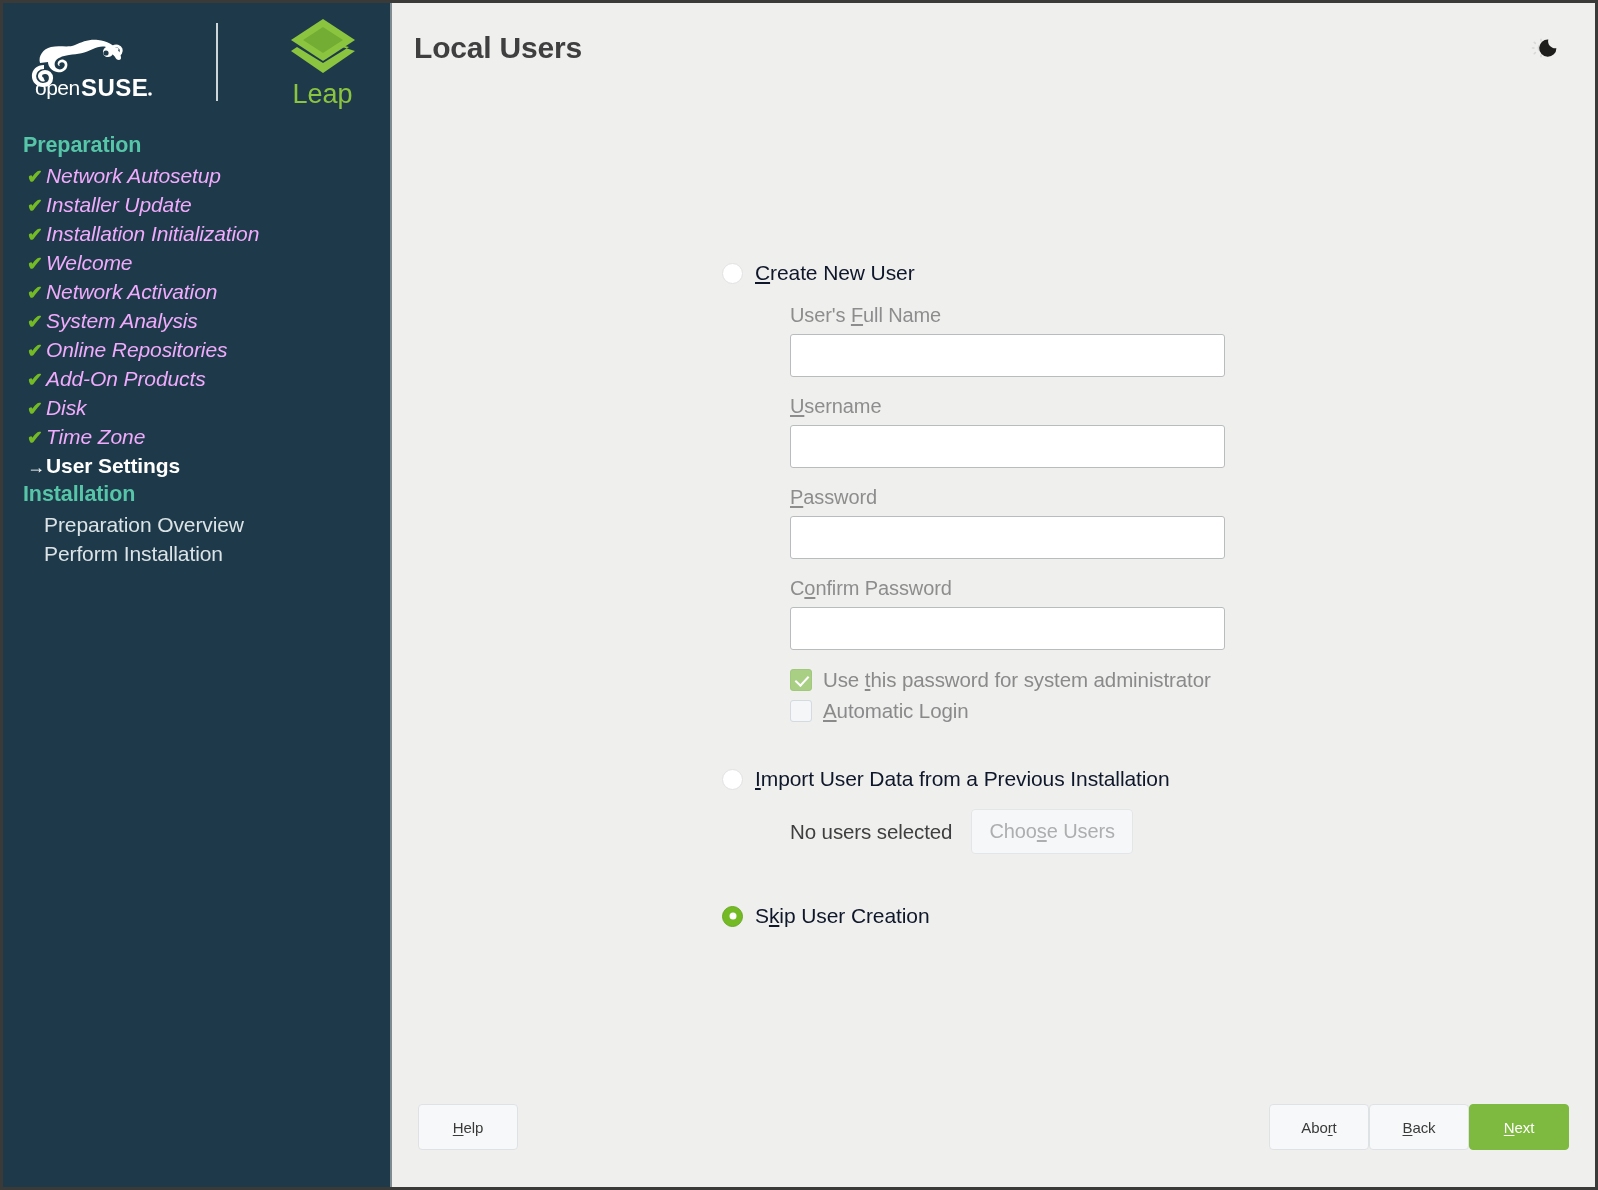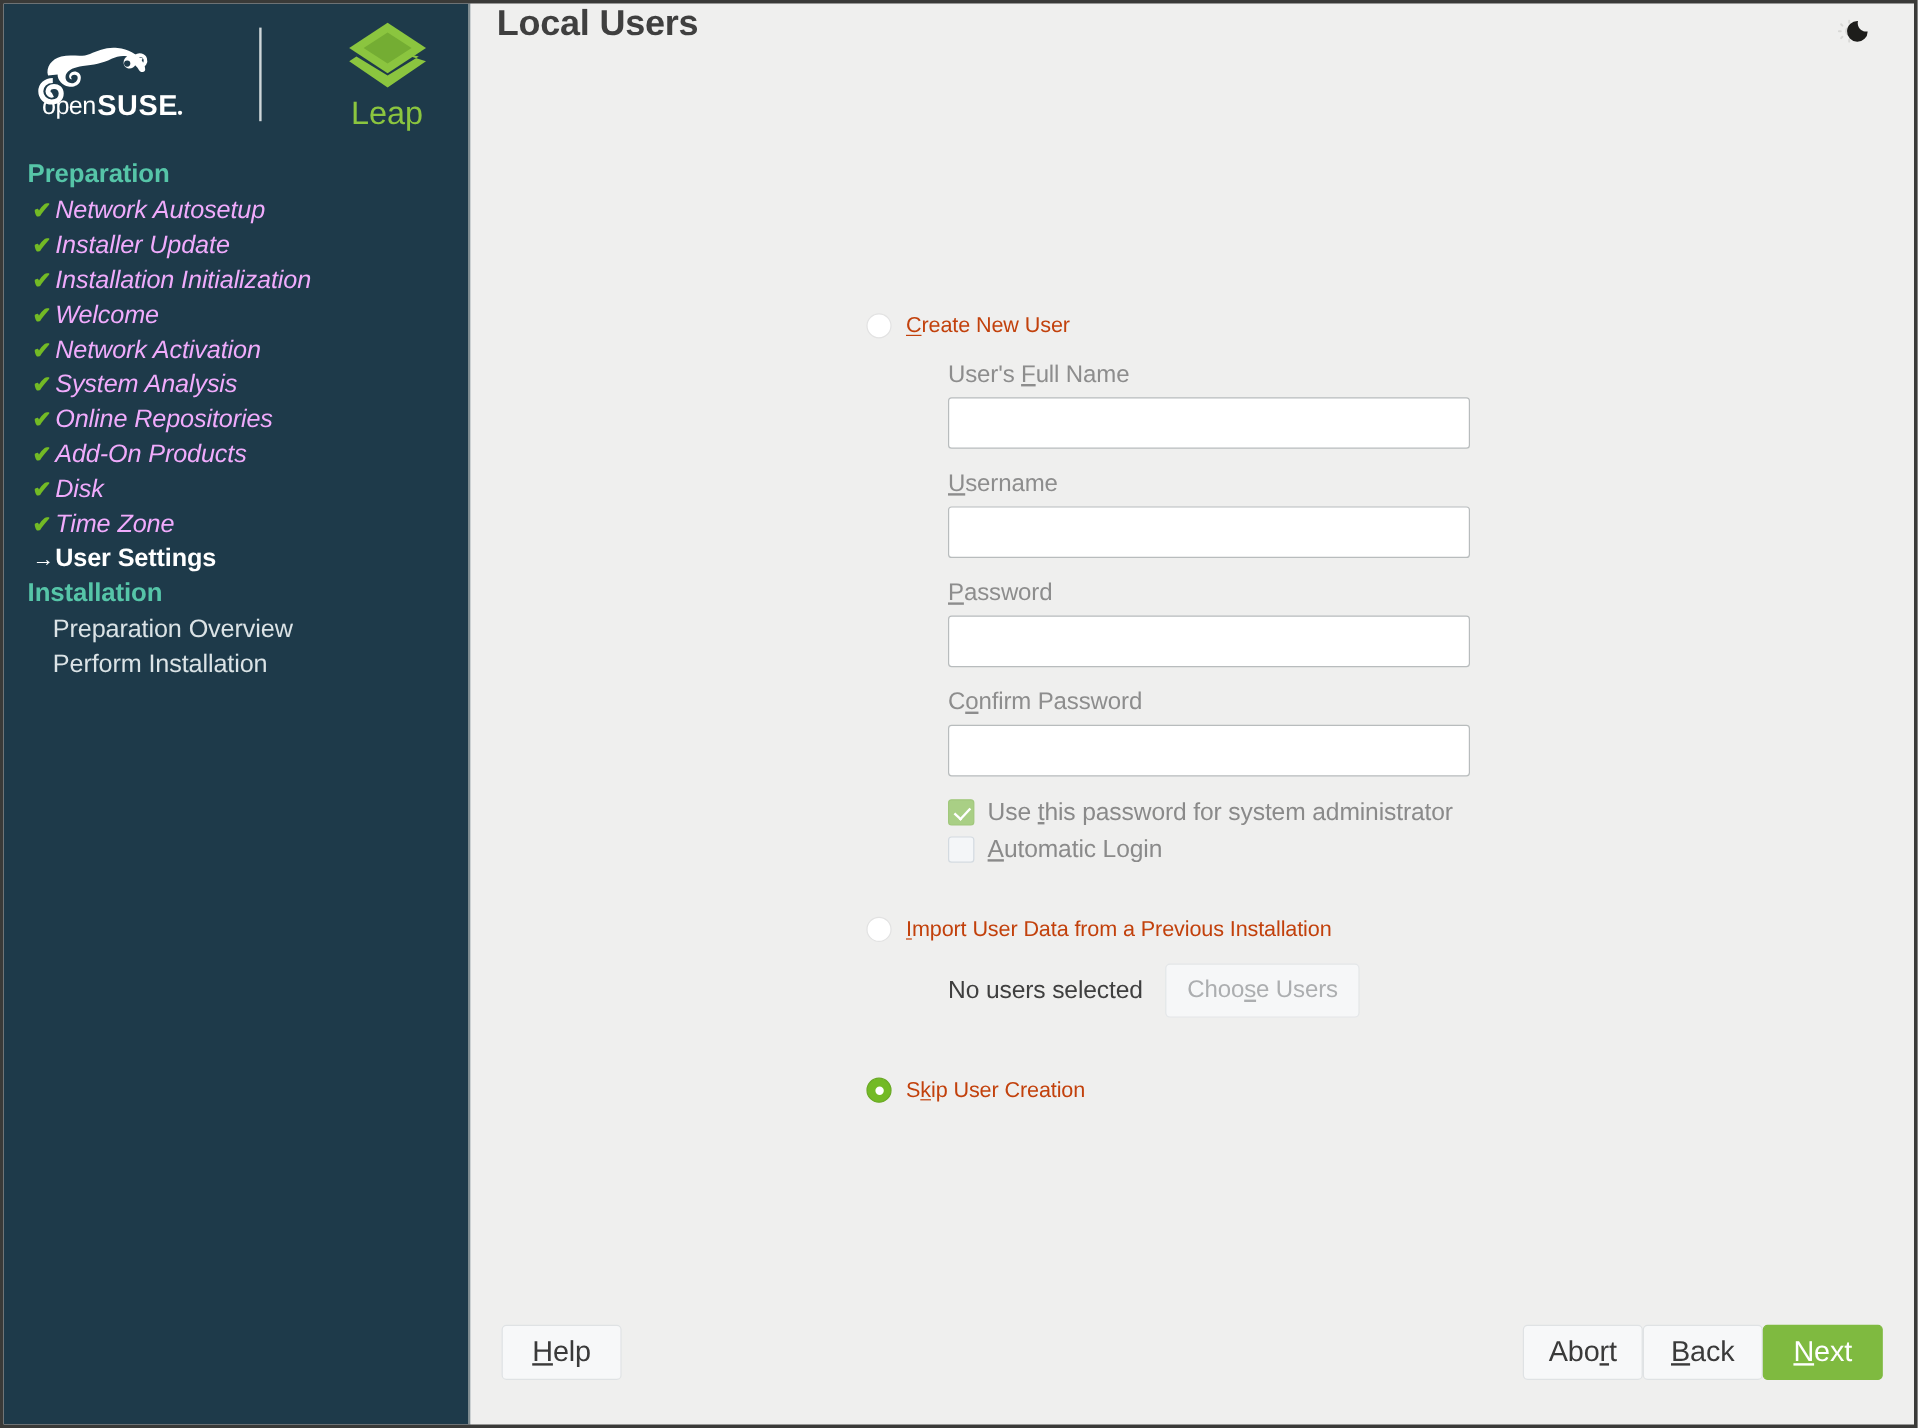--- a/index.html
+++ b/index.html
@@ -128,21 +128,21 @@
     background: #efefee;
     display: flex;
     flex-direction: column;
     box-sizing: border-box;
   }
 
   #header {
     height: 90px;
     min-height: 90px;
     display: flex;
-    align-items: flex-start;
+    align-items: center;
     padding: 0 26px 0 22px;
     box-sizing: border-box;
   }
   #page-title {
     font-size: 30px;
     font-weight: bold;
     color: #3f3f3f;
     letter-spacing: -0.2px;
   }
   #theme-toggle {
@@ -192,22 +192,22 @@
     content: "";
     position: absolute;
     left: 50%; top: 50%;
     transform: translate(-50%, -50%);
     width: 7px; height: 7px;
     border-radius: 50%;
     background: #ffffff;
   }
 
   .opt-label {
-    font-size: 18px;
-    color: #c2410c;
+    font-size: 21px;
+    color: #0f172a;
     letter-spacing: -0.1px;
     cursor: pointer;
   }
 
   .mn { text-decoration: underline; text-underline-offset: 2px; }
 
   .fields {
     margin-top: 19px;
     padding-left: 68px;
   }
@@ -308,21 +308,21 @@
   #footer {
     height: 98px;
     min-height: 98px;
     display: flex;
     align-items: center;
     padding: 0 26px 22px 26px;
     box-sizing: border-box;
   }
   .footer-btn {
     font-family: "Liberation Sans", sans-serif;
-    font-size: 24px;
+    font-size: 15px;
     height: 46px;
     min-width: 100px;
     padding: 0 18px;
     background: #f7f8f9;
     border: 1px solid #dfe2e4;
     border-radius: 4px;
     color: #3a3a3a;
     cursor: pointer;
     letter-spacing: -0.1px;
   }

